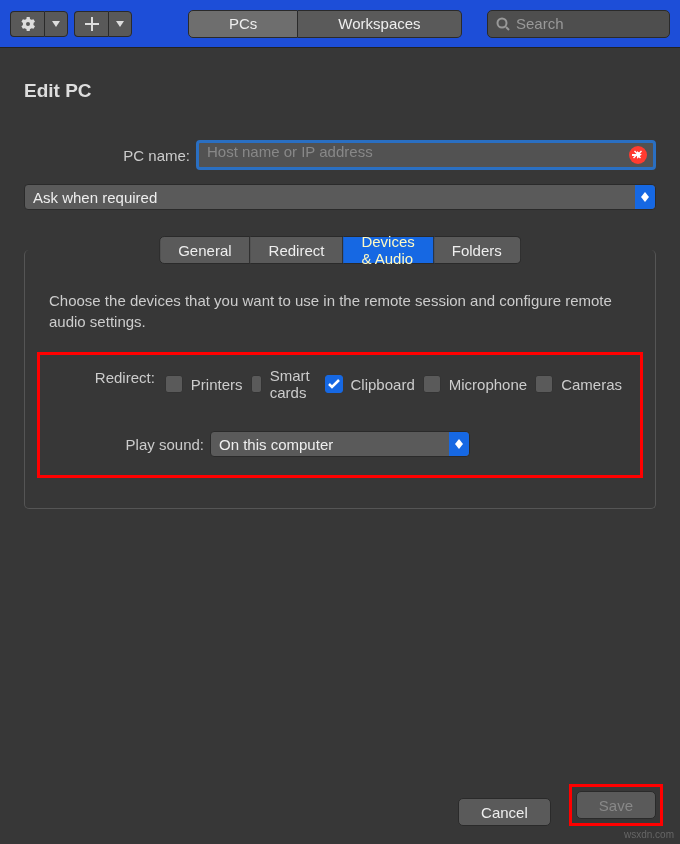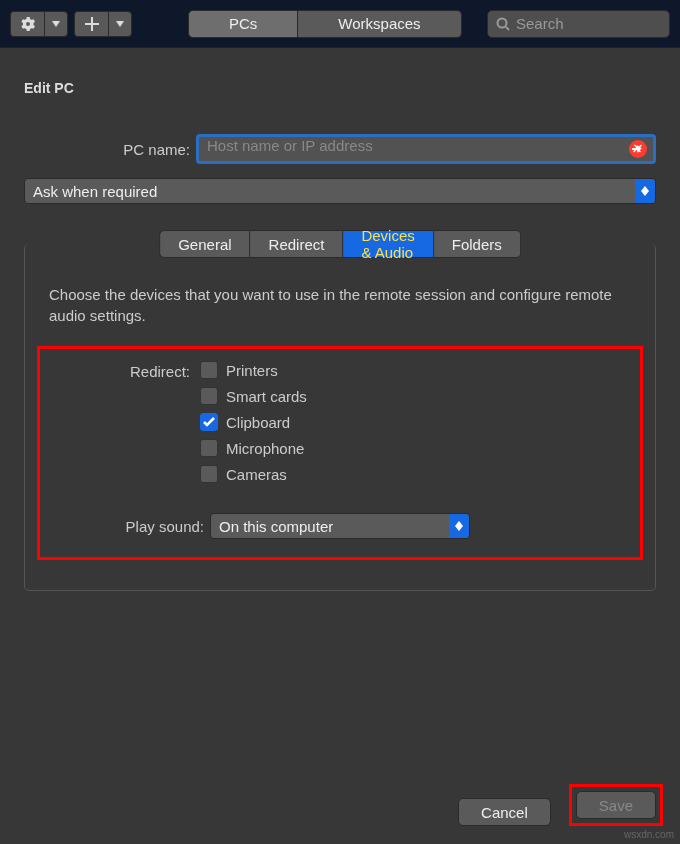--- a/index.html
+++ b/index.html
@@ -1,57 +1,57 @@
 <!DOCTYPE html>
 <html><head>
 <meta charset="utf-8">
 <style>
 * { box-sizing: border-box; margin: 0; padding: 0; font-family: -apple-system, BlinkMacSystemFont, "Segoe UI", sans-serif; }
 body { background: #373737; width: 680px; height: 844px; overflow: hidden; color: #ccc; }
 
-.toolbar { background: #0f172a; height: 48px; display: flex; align-items: center; padding: 0 10px; gap: 6px; border-bottom: 1px solid #222; }
+.toolbar { background: #1d4ed8; height: 48px; display: flex; align-items: center; padding: 0 10px; gap: 6px; border-bottom: 1px solid #222; }
 .tool-btn { background: #595959; border: 1px solid #2a2a2a; border-radius: 4px; height: 26px; display: flex; align-items: center; justify-content: center; }
 .tool-split { display: flex; }
 .tool-split .tool-btn:first-child { border-radius: 4px 0 0 4px; border-right: none; }
 .tool-split .tool-btn:last-child { border-radius: 0 4px 4px 0; }
 .tool-btn.icon { width: 34px; }
 .tool-btn.chev { width: 24px; }
 .seg-tabs { display: flex; margin-left: 50px; }
 .seg-tab { height: 28px; padding: 0 40px; display: flex; align-items: center; background: #5a5a5a; border: 1px solid #2a2a2a; font-size: 15px; color: #eee; }
 .seg-tab:first-child { border-radius: 5px 0 0 5px; background: #6e6e6e; }
 .seg-tab:last-child { border-radius: 0 5px 5px 0; border-left: none; }
 .search-box { margin-left: auto; background: #4e4e4e; border: 1px solid #2a2a2a; border-radius: 5px; height: 28px; width: 183px; display: flex; align-items: center; padding: 0 8px; gap: 6px; color: #999; font-size: 15px; }
 
 .content { padding: 20px 24px; }
-.title { font-size: 14px; font-weight: 600; color: #ddd; margin: 12px 0 38px 0; }
+.title { font-size: 19px; font-weight: 600; color: #ddd; margin: 12px 0 38px 0; }
 
 .form-row { display: flex; align-items: center; margin-bottom: 14px; }
 .form-label { width: 172px; text-align: right; padding-right: 6px; font-size: 15px; color: #ccc; }
 .text-input { flex: 1; background: #525252; border: 3px solid #2a6fc2; border-radius: 4px; height: 30px; padding: 0 8px; color: #ccc; font-size: 15px; position: relative; }
 .text-input input { background: transparent; border: none; outline: none; color: #ccc; font-size: 15px; width: calc(100% - 24px); }
 .text-input input::placeholder { color: #888; }
 .error-badge { position: absolute; right: 6px; top: 50%; transform: translateY(-50%); width: 18px; height: 18px; background: #ff3b30; border-radius: 50%; display: flex; align-items: center; justify-content: center; }
 
 .select { flex: 1; background: #5a5a5a; border: 1px solid #2a2a2a; border-radius: 4px; height: 26px; padding: 0 8px; color: #eee; font-size: 15px; position: relative; display: flex; align-items: center; }
 .select-arrows { position: absolute; right: 0; top: 0; bottom: 0; width: 20px; background: #1668e3; border-radius: 0 4px 4px 0; display: flex; flex-direction: column; align-items: center; justify-content: center; }
 
 .panel { border: 1px solid #555; border-top: none; border-radius: 5px; margin-top: 40px; padding: 0; position: relative; }
 .panel-tabs { display: flex; position: absolute; top: -14px; left: 50%; transform: translateX(-50%); }
 .panel-tab { height: 28px; padding: 0 18px; display: flex; align-items: center; background: #5a5a5a; border: 1px solid #2a2a2a; font-size: 15px; color: #eee; border-left: none; }
 .panel-tab:first-child { border-radius: 5px 0 0 5px; border-left: 1px solid #2a2a2a; }
 .panel-tab:last-child { border-radius: 0 5px 5px 0; }
-.panel-tab.active { background: #1668e3; color: #fde047; }
+.panel-tab.active { background: #1668e3; color: #fef9c3; }
 
 .panel-body { padding: 40px 24px 30px 24px; }
 .desc { font-size: 15px; color: #ccc; line-height: 1.4; margin-bottom: 20px; }
 
 .red-box { border: 3px solid #ff0000; padding: 12px 18px 18px 12px; margin: 0 -12px; }
 .redirect-row { display: flex; margin-bottom: 6px; }
 .redirect-label { width: 148px; text-align: right; padding-right: 10px; font-size: 15px; color: #ccc; padding-top: 2px; }
-.check-list { display: flex; flex-direction: column; gap: 8px; }
+.check-list { display: flex; flex-direction: row; gap: 8px; }
 .check-item { display: flex; align-items: center; gap: 8px; font-size: 15px; color: #ccc; }
 .checkbox { width: 18px; height: 18px; background: #5a5a5a; border: 1px solid #333; border-radius: 3px; display: flex; align-items: center; justify-content: center; }
 .checkbox.checked { background: #1668e3; border-color: #1668e3; }
 
 .sound-row { display: flex; align-items: center; margin-top: 30px; }
 .sound-row .form-label { width: 158px; }
 .sound-row .select { flex: 0 0 260px; }
 
 .footer { position: absolute; bottom: 18px; right: 17px; display: flex; gap: 18px; align-items: flex-end; }
 .btn { background: #5a5a5a; border: 1px solid #2a2a2a; border-radius: 5px; height: 28px; padding: 0 22px; color: #eee; font-size: 15px; display: flex; align-items: center; }

